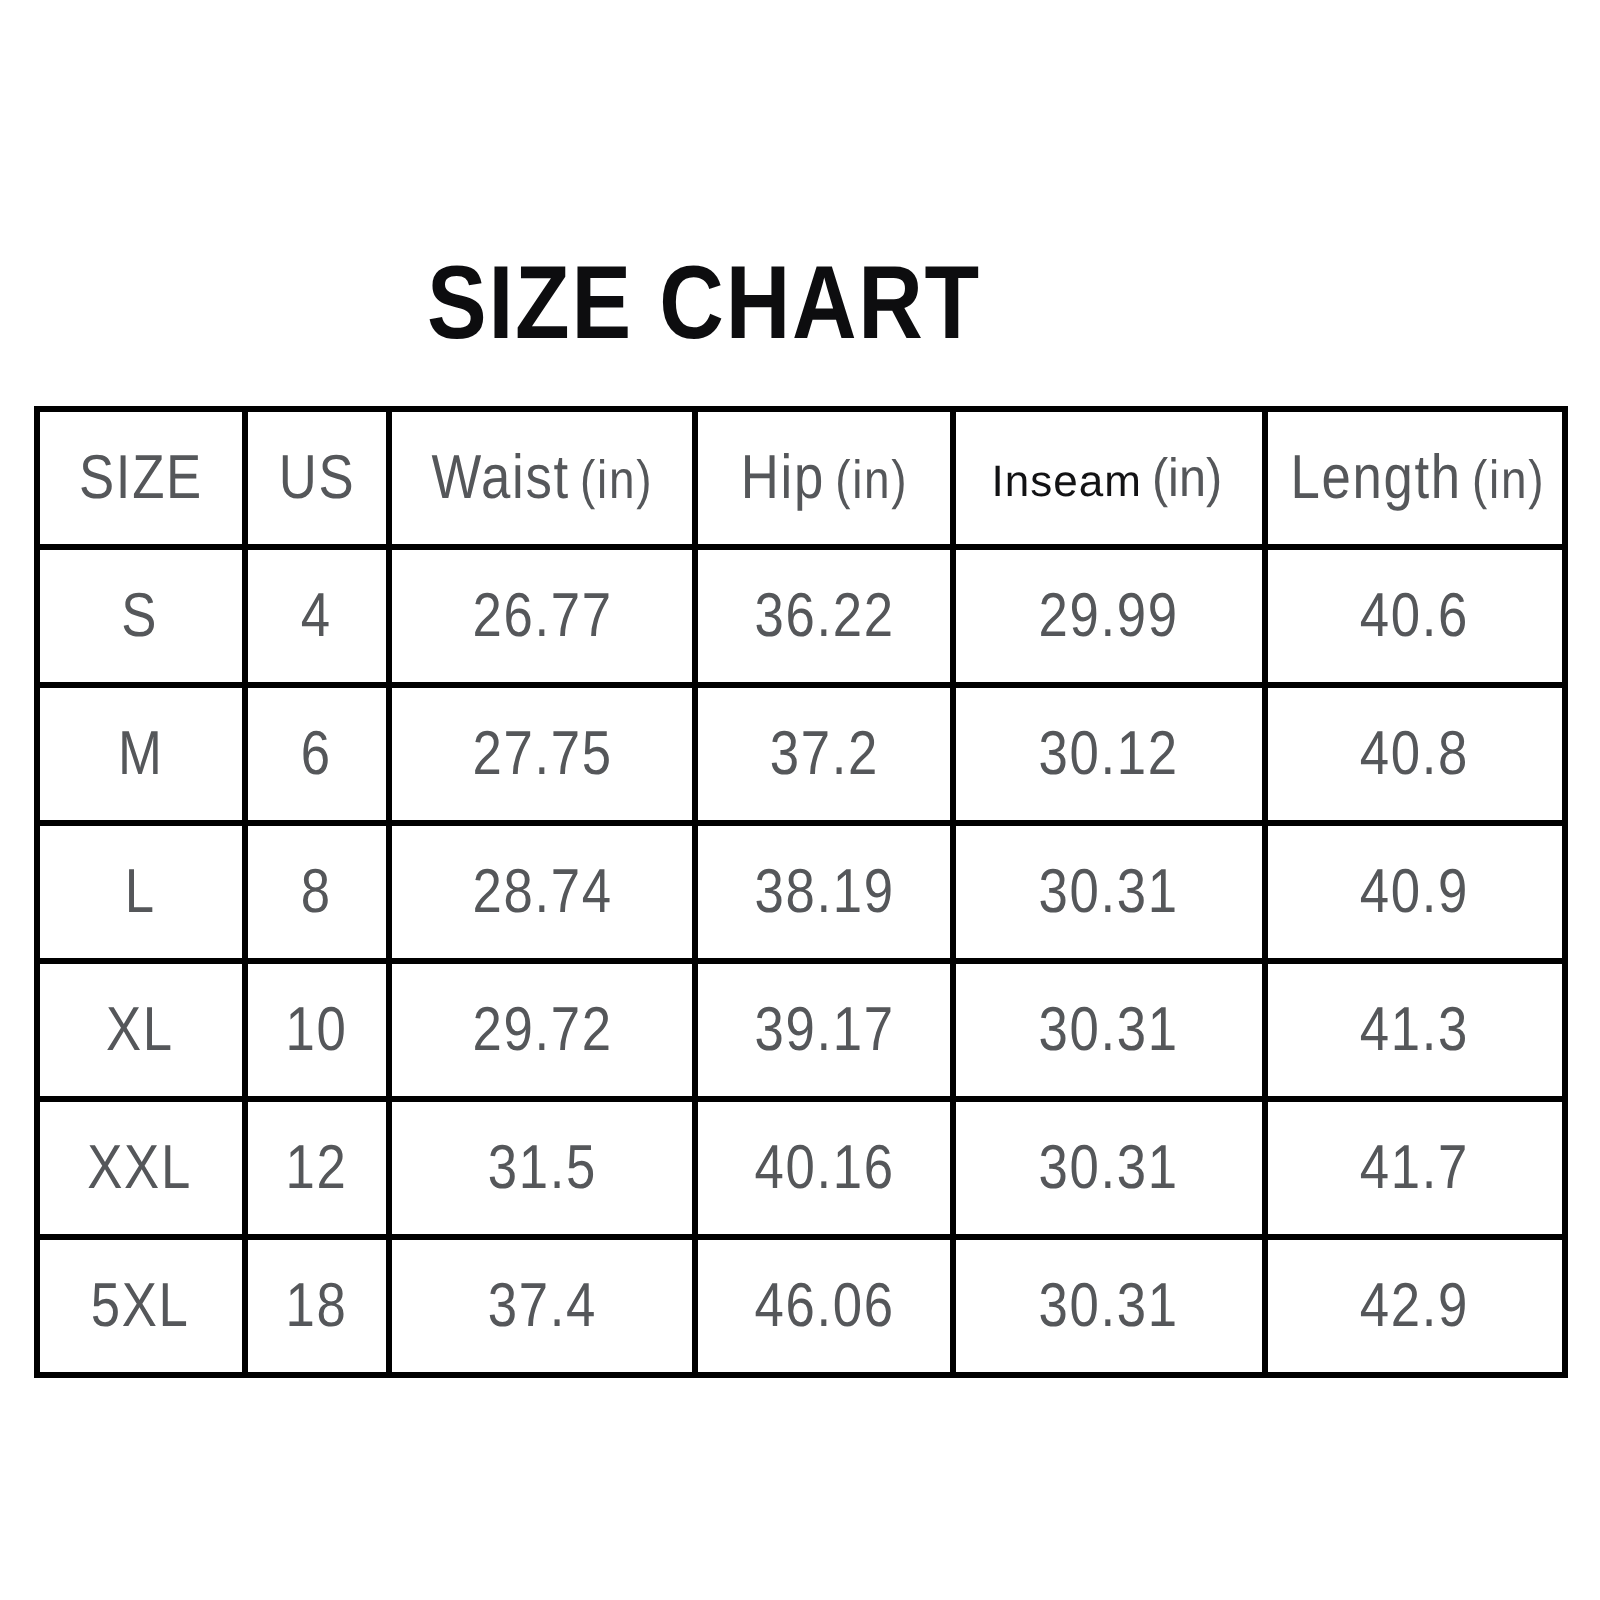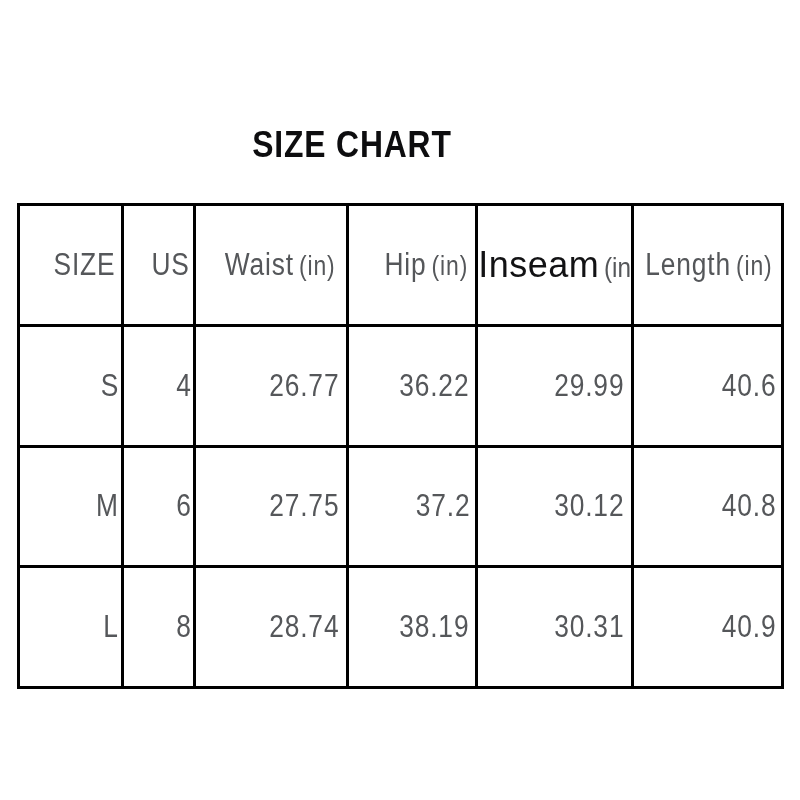--- a/index.html
+++ b/index.html
@@ -14,21 +14,21 @@
     height: 800px;
     background: #ffffff;
     overflow: hidden;
   }
   .title {
     position: absolute;
     top: 126px;
     left: 0;
     width: 704px;
     text-align: center;
-    font-size: 37px;
+    font-size: 52px;
     font-weight: bold;
     color: #0d0d0f;
     line-height: 1;
     white-space: nowrap;
   }
   .title .squeeze {
     display: inline-block;
     transform: scaleX(0.86);
     transform-origin: 50% 50%;
     letter-spacing: 1px;
@@ -37,21 +37,21 @@
     position: absolute;
     left: 17px;
     top: 203px;
     width: 767px;
     height: 486px;
     border-collapse: collapse;
     table-layout: fixed;
   }
   .size-chart th, .size-chart td {
     border: 3px solid #000000;
-    text-align: right;
+    text-align: center;
     vertical-align: middle;
     padding: 0;
     font-weight: normal;
     overflow: hidden;
     white-space: nowrap;
   }
   .size-chart tr { height: 54px; }
   .cond {
     display: inline-block;
     transform: scaleX(0.85);
@@ -60,21 +60,21 @@
     color: #55575a;
     letter-spacing: 1px;
     white-space: nowrap;
   }
   .hdr-unit {
     font-size: 27px;
     margin-left: 6px;
   }
   .inseam-name {
     display: inline-block;
-    font-size: 36px;
+    font-size: 22px;
     color: #121214;
     letter-spacing: 0.5px;
   }
   .inseam-unit {
     display: inline-block;
     font-size: 27px;
     color: #55575a;
     margin-left: 3px;
     transform: scaleX(0.9);
     transform-origin: 50% 50%;
@@ -140,20 +140,44 @@
 
       <tr>
         <td><span class="cond">L</span></td>
         <td><span class="cond">8</span></td>
         <td><span class="cond">28.74</span></td>
         <td><span class="cond">38.19</span></td>
         <td><span class="cond">30.31</span></td>
         <td><span class="cond">40.9</span></td>
       </tr>
 
+      <tr>
+        <td><span class="cond">XL</span></td>
+        <td><span class="cond">10</span></td>
+        <td><span class="cond">29.72</span></td>
+        <td><span class="cond">39.17</span></td>
+        <td><span class="cond">30.31</span></td>
+        <td><span class="cond">41.3</span></td>
+      </tr>
+
+      <tr>
+        <td><span class="cond">XXL</span></td>
+        <td><span class="cond">12</span></td>
+        <td><span class="cond">31.5</span></td>
+        <td><span class="cond">40.16</span></td>
+        <td><span class="cond">30.31</span></td>
+        <td><span class="cond">41.7</span></td>
+      </tr>
 
 
 
-
+      <tr>
+        <td><span class="cond">5XL</span></td>
+        <td><span class="cond">18</span></td>
+        <td><span class="cond">37.4</span></td>
+        <td><span class="cond">46.06</span></td>
+        <td><span class="cond">30.31</span></td>
+        <td><span class="cond">42.9</span></td>
+      </tr>
     </tbody>
   </table>
 
 </div>
 
 </body></html>

